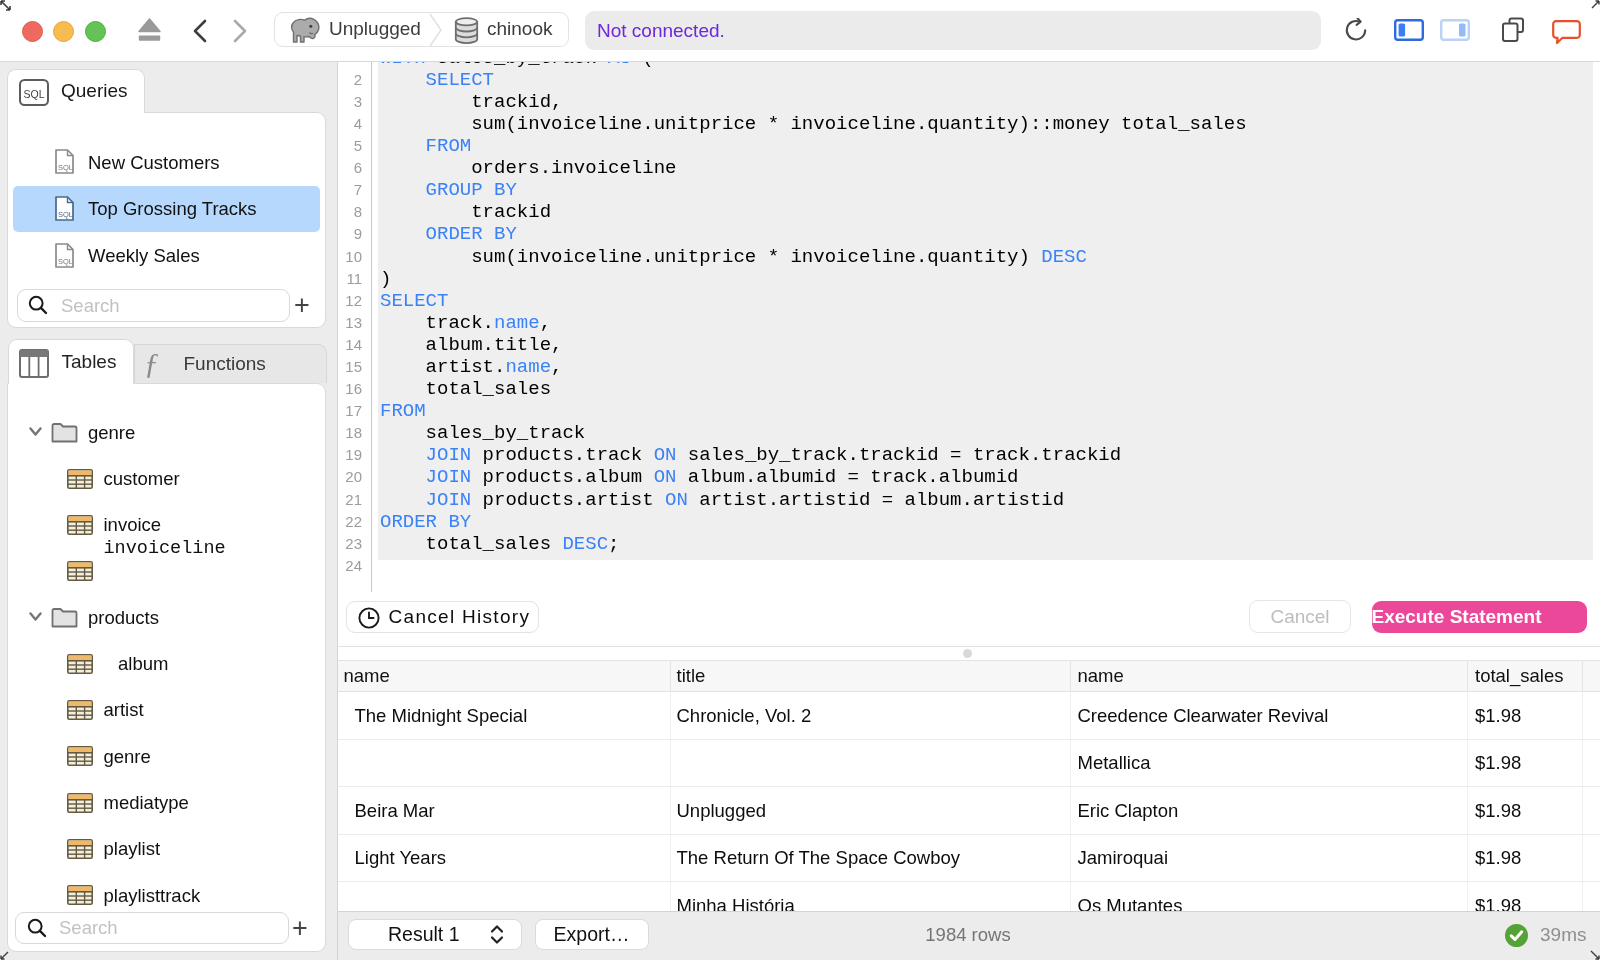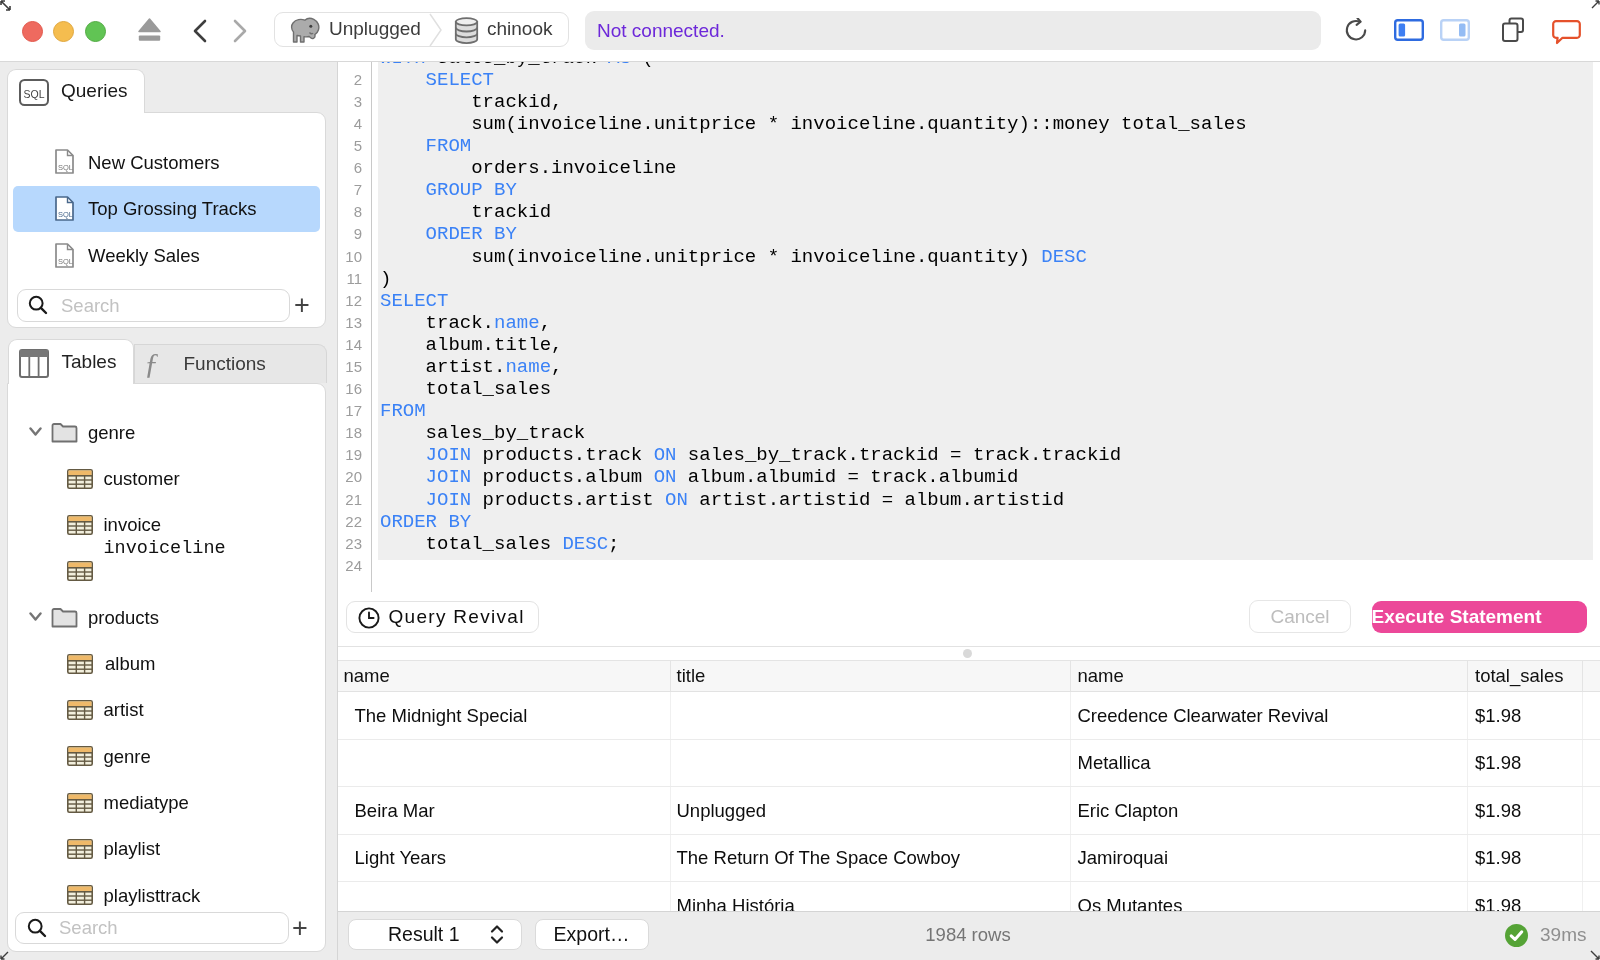--- a/index.html
+++ b/index.html
@@ -215,21 +215,21 @@
     <svg class="abs chev" style="left:29px;top:551px" width="13" height="10" viewBox="0 0 13 10">
         <use href="#sym-chev"></use>
       </svg>
     <svg class="abs fold" style="left:51px;top:545px" width="27" height="22" viewBox="0 0 27 22">
         <use href="#sym-fold"></use>
       </svg>
     <div class="srow" style="left:88px;top:544.7px;">products</div>
     <svg class="abs tbl" style="left:67px;top:593px" width="26" height="20" viewBox="0 0 26 20">
         <use href="#sym-tbl"></use>
       </svg>
-    <div class="srow" style="left:105px;top:591px;text-align:right;">album</div>
+    <div class="srow" style="left:118px;top:591px;text-align:right;">album</div>
     <svg class="abs tbl" style="left:67px;top:639px" width="26" height="20" viewBox="0 0 26 20">
         <use href="#sym-tbl"></use>
       </svg>
     <div class="srow" style="left:103.5px;top:637.3px;">artist</div>
     <svg class="abs tbl" style="left:67px;top:685px" width="26" height="20" viewBox="0 0 26 20">
         <use href="#sym-tbl"></use>
       </svg>
     <div class="srow" style="left:103.5px;top:683.6px;">genre</div>
     <svg class="abs tbl" style="left:67px;top:732px" width="26" height="20" viewBox="0 0 26 20">
         <use href="#sym-tbl"></use>
@@ -304,21 +304,21 @@
 <span class="kw">ORDER</span> <span class="kw">BY</span>
     total_sales <span class="kw">DESC</span>;</div>
 </div>
 
 <div class="abs" id="btnrow" style="left:0;top:0;width:1600px;height:0;">
   <div class="btn" style="left:345.5px;top:601px;width:193px;height:32px;background:#fff;border:1.5px solid #e3e3e3;"></div>
   <svg class="abs" style="left:358px;top:606.5px" width="22" height="22" viewBox="0 0 22 22">
     <circle cx="11" cy="11" r="9.6" fill="none" stroke="#1a1a1a" stroke-width="1.9"></circle>
     <path d="M11 5.4 L11 11 L15.6 11" fill="none" stroke="#1a1a1a" stroke-width="1.9" stroke-linecap="round"></path>
   </svg>
-  <div class="abs" style="left:388.5px;top:601px;height:32px;line-height:31px;font-size:19px;letter-spacing:1.3px;color:#0d0d0d;white-space:nowrap;">Query Revival</div>
+  <div class="abs" style="left:388.5px;top:601px;height:32px;line-height:31px;font-size:19px;letter-spacing:1.3px;color:#0d0d0d;white-space:nowrap;">Cancel History</div>
   <div class="btn" style="left:1249px;top:599.5px;width:102px;height:33px;background:#fff;border:1.5px solid #e6e6e6;text-align:center;line-height:31px;color:#bdbdbd;">Cancel</div>
   <div class="btn" style="left:1371.5px;top:601px;width:215px;height:32px;background:#ec4899;text-align:left;line-height:32px;color:#fff;font-weight:bold;">Execute Statement</div>
   <div class="abs" style="left:338px;top:645.5px;width:1262px;height:1px;background:#e2e2e2;"></div>
   <div class="abs" style="left:963px;top:649px;width:9px;height:9px;border-radius:50%;background:#d9d9d9;"></div>
 </div>
 
 <div class="abs" id="rheader">
   <div class="hcell" style="left:5.5px;">name</div>
   <div class="hcell" style="left:338.5px;">title</div>
   <div class="hcell" style="left:739.5px;">name</div>
@@ -328,20 +328,21 @@
   <div class="vline" style="left:1129px;top:0;height:30px;"></div>
   <div class="vline" style="left:1243.5px;top:0;height:30px;"></div>
 </div>
 <div class="abs" id="rbody" style="left:338px;top:691.7px;width:1262px;height:219.3px;overflow:hidden;background:#fff;">
 <div class="vline" style="left:331.5px;top:0;height:220px;background:#f0f0f0;"></div>
 <div class="vline" style="left:731.5px;top:0;height:220px;background:#f0f0f0;"></div>
 <div class="vline" style="left:1129px;top:0;height:220px;background:#f0f0f0;"></div>
 <div class="vline" style="left:1243.5px;top:0;height:220px;background:#f0f0f0;"></div>
 <div class="rrow" style="left:0;top:0.0px;">
     <div class="cell" style="left:16.5px;">The Midnight Special</div>
+    <div class="cell" style="left:338.5px;">Chronicle, Vol. 2</div>
     <div class="cell" style="left:739.5px;">Creedence Clearwater Revival</div>
     <div class="cell" style="left:1137px;">$1.98</div>
   </div>
 <div class="rrow" style="left:0;top:47.5px;">
     <div class="cell" style="left:739.5px;">Metallica</div>
     <div class="cell" style="left:1137px;">$1.98</div>
   </div>
 <div class="rrow" style="left:0;top:95.0px;padding-left:19px;">
     <div class="cell" style="left:16.5px;">Beira Mar</div>
     <div class="cell" style="left:338.5px;">Unplugged</div>

